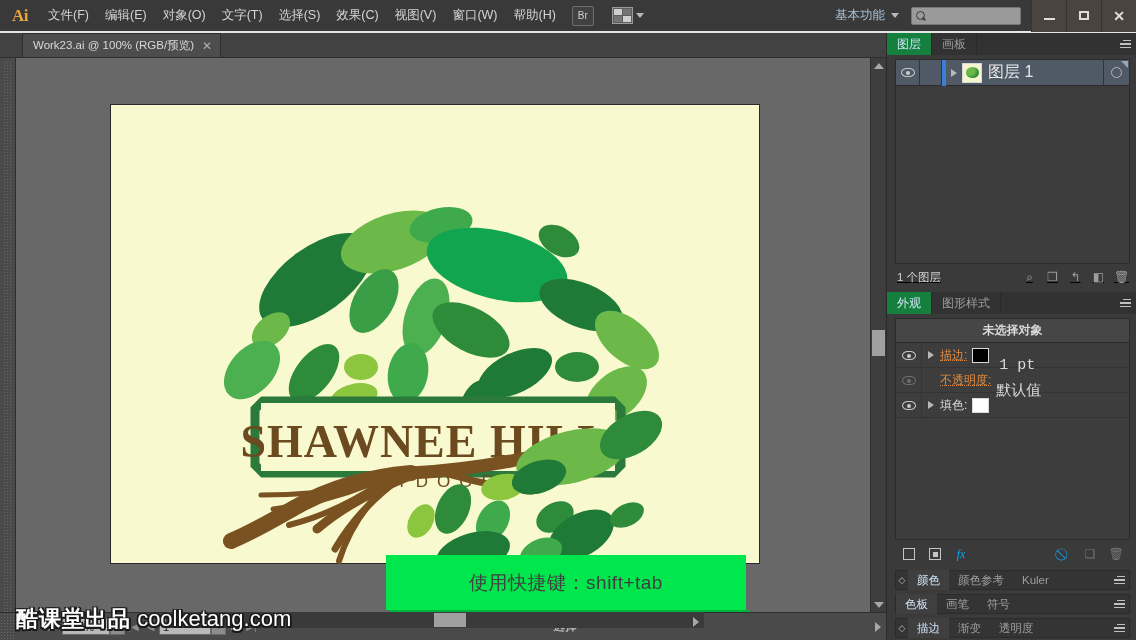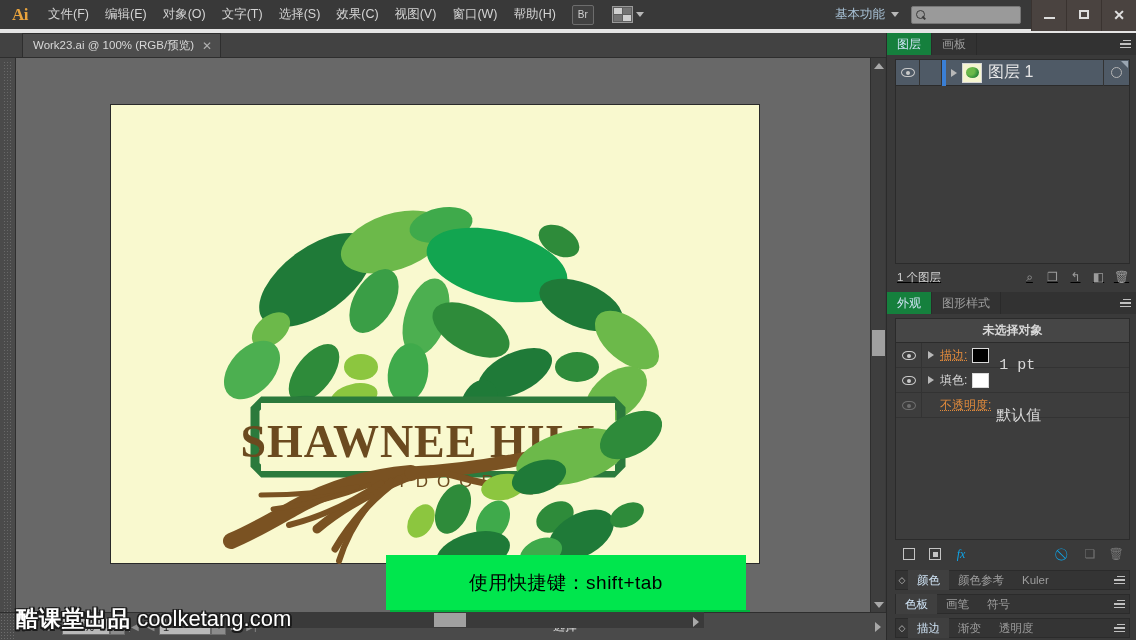--- a/index.html
+++ b/index.html
@@ -13,21 +13,21 @@
     position: relative;
     width: 1136px; height: 640px;
     background: #3a3a3a;
   }
 
   
   .menubar {
     position: absolute; left: 0; top: 0; width: 1136px; height: 33px;
     background: #393939;
     display: flex; align-items: center;
-    border-bottom: 4px solid #e5e5e5;
+    border-bottom: 2px solid #e5e5e5;
   }
   .ai-logo {
     width: 40px; height: 33px;
     display: flex; align-items: center; justify-content: center;
     color: #e8a33d; font-weight: bold; font-size: 17px;
     font-family: "Liberation Serif", serif;
     letter-spacing: -0.5px;
   }
   .menu-item {
     color: #d4d4d4; font-size: 12.5px;
@@ -135,21 +135,21 @@
     position: absolute; left: 275px; top: 450px;
     width: 360px; height: 55px;
     background: #00e64d;
     display: flex; align-items: center; justify-content: center;
     z-index: 5;
   }
   .callout-shadow {
     position: absolute; left: 279px; top: 505px; width: 360px; height: 6px;
     background: #00b33c; z-index: 4;
   }
-  .callout span { color: #000000; font-size: 19px; letter-spacing: .5px; }
+  .callout span { color: #404040; font-size: 19px; letter-spacing: .5px; }
 
   
   .watermark {
     position: absolute; left: 16px; bottom: 6px;
     color: #fff; font-size: 22px; z-index: 20;
     text-shadow: -1.5px -1.5px 0 #1c1c1c, 1.5px -1.5px 0 #1c1c1c,
                  -1.5px 1.5px 0 #1c1c1c, 1.5px 1.5px 0 #1c1c1c,
                   0 2px 0 #1c1c1c, 2px 0 0 #1c1c1c;
     white-space: nowrap;
   }
@@ -598,37 +598,37 @@
           </div>
         <div class="ap-tri">
             <div class="tri-rt-sm"></div>
           </div>
         <div class="ap-label link">描边:</div>
         <div class="sw black"></div>
         <div class="ap-val">1 pt</div>
       </div>
 
       <div class="ap-row">
-        <div class="ap-eye">
-            <div class="eye"></div>
-          </div>
-        <div class="ap-tri">
-            <div class="tri-rt-sm"></div>
-          </div>
-        <div class="ap-label">填色:</div>
-        <div class="sw white"></div>
-      </div>
-
-      <div class="ap-row">
         <div class="ap-eye dim">
             <div class="eye"></div>
           </div>
         <div class="ap-tri"></div>
         <div class="ap-label link">不透明度:</div>
         <div class="ap-val">默认值</div>
+      </div>
+
+      <div class="ap-row">
+        <div class="ap-eye">
+            <div class="eye"></div>
+          </div>
+        <div class="ap-tri">
+            <div class="tri-rt-sm"></div>
+          </div>
+        <div class="ap-label">填色:</div>
+        <div class="sw white"></div>
       </div>
     </div>
 
     <div class="appear-footer">
       <div class="af-ic">
           <div class="sq-hollow"></div>
         </div>
       <div class="af-ic">
           <div class="sq-out">
             <div class="sq-in"></div>

